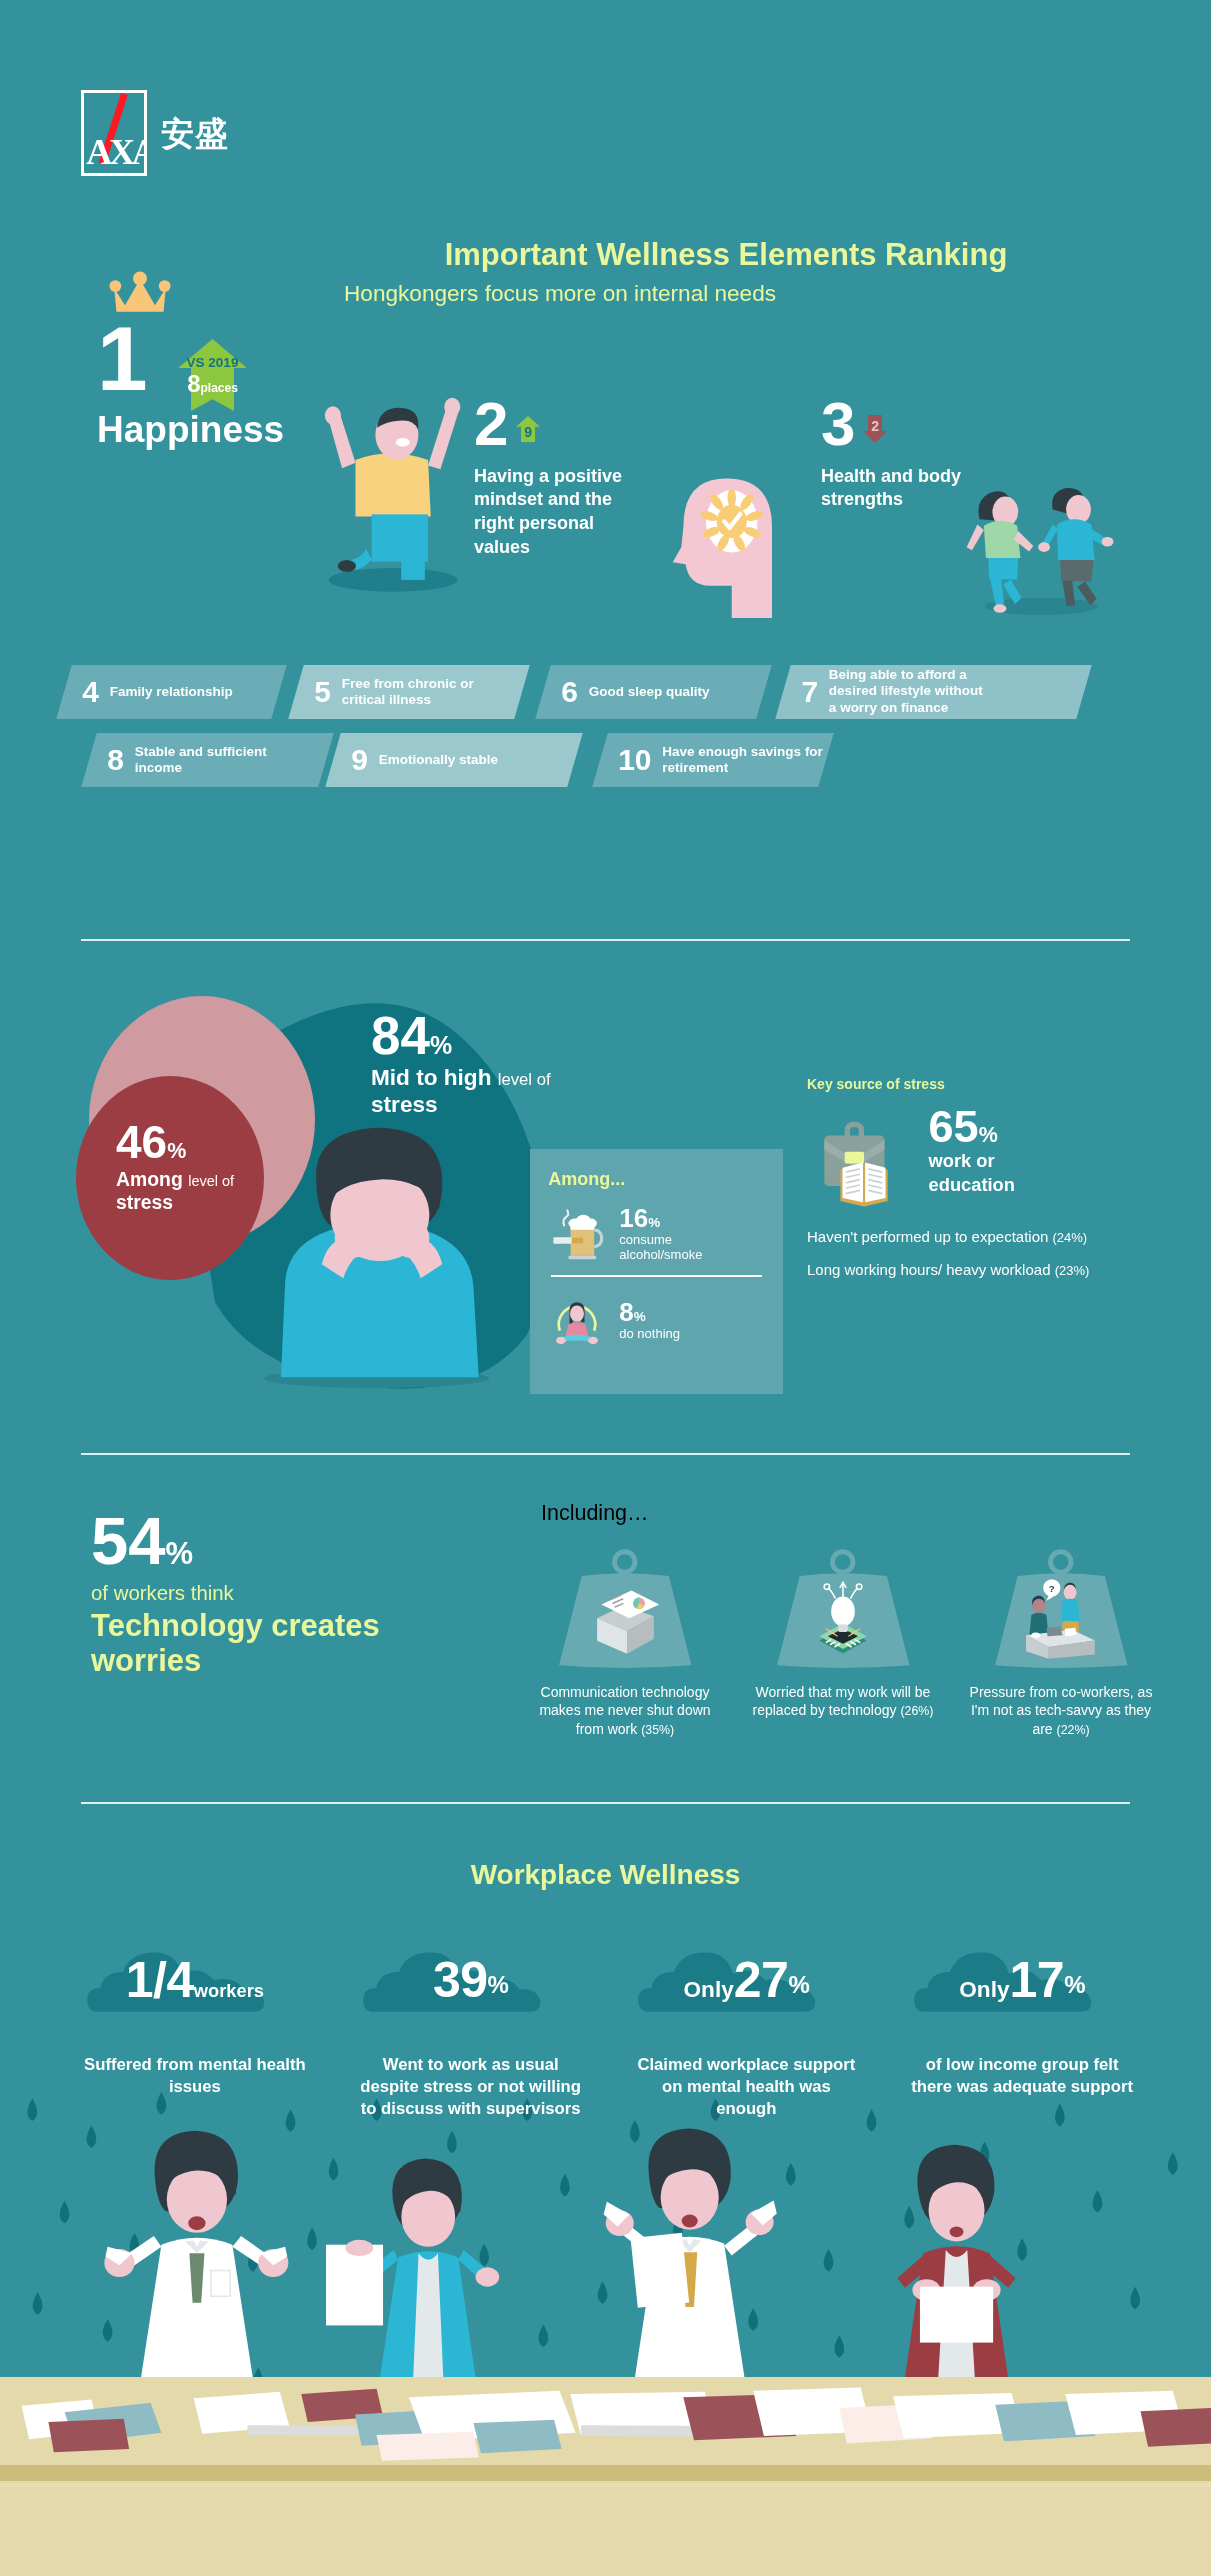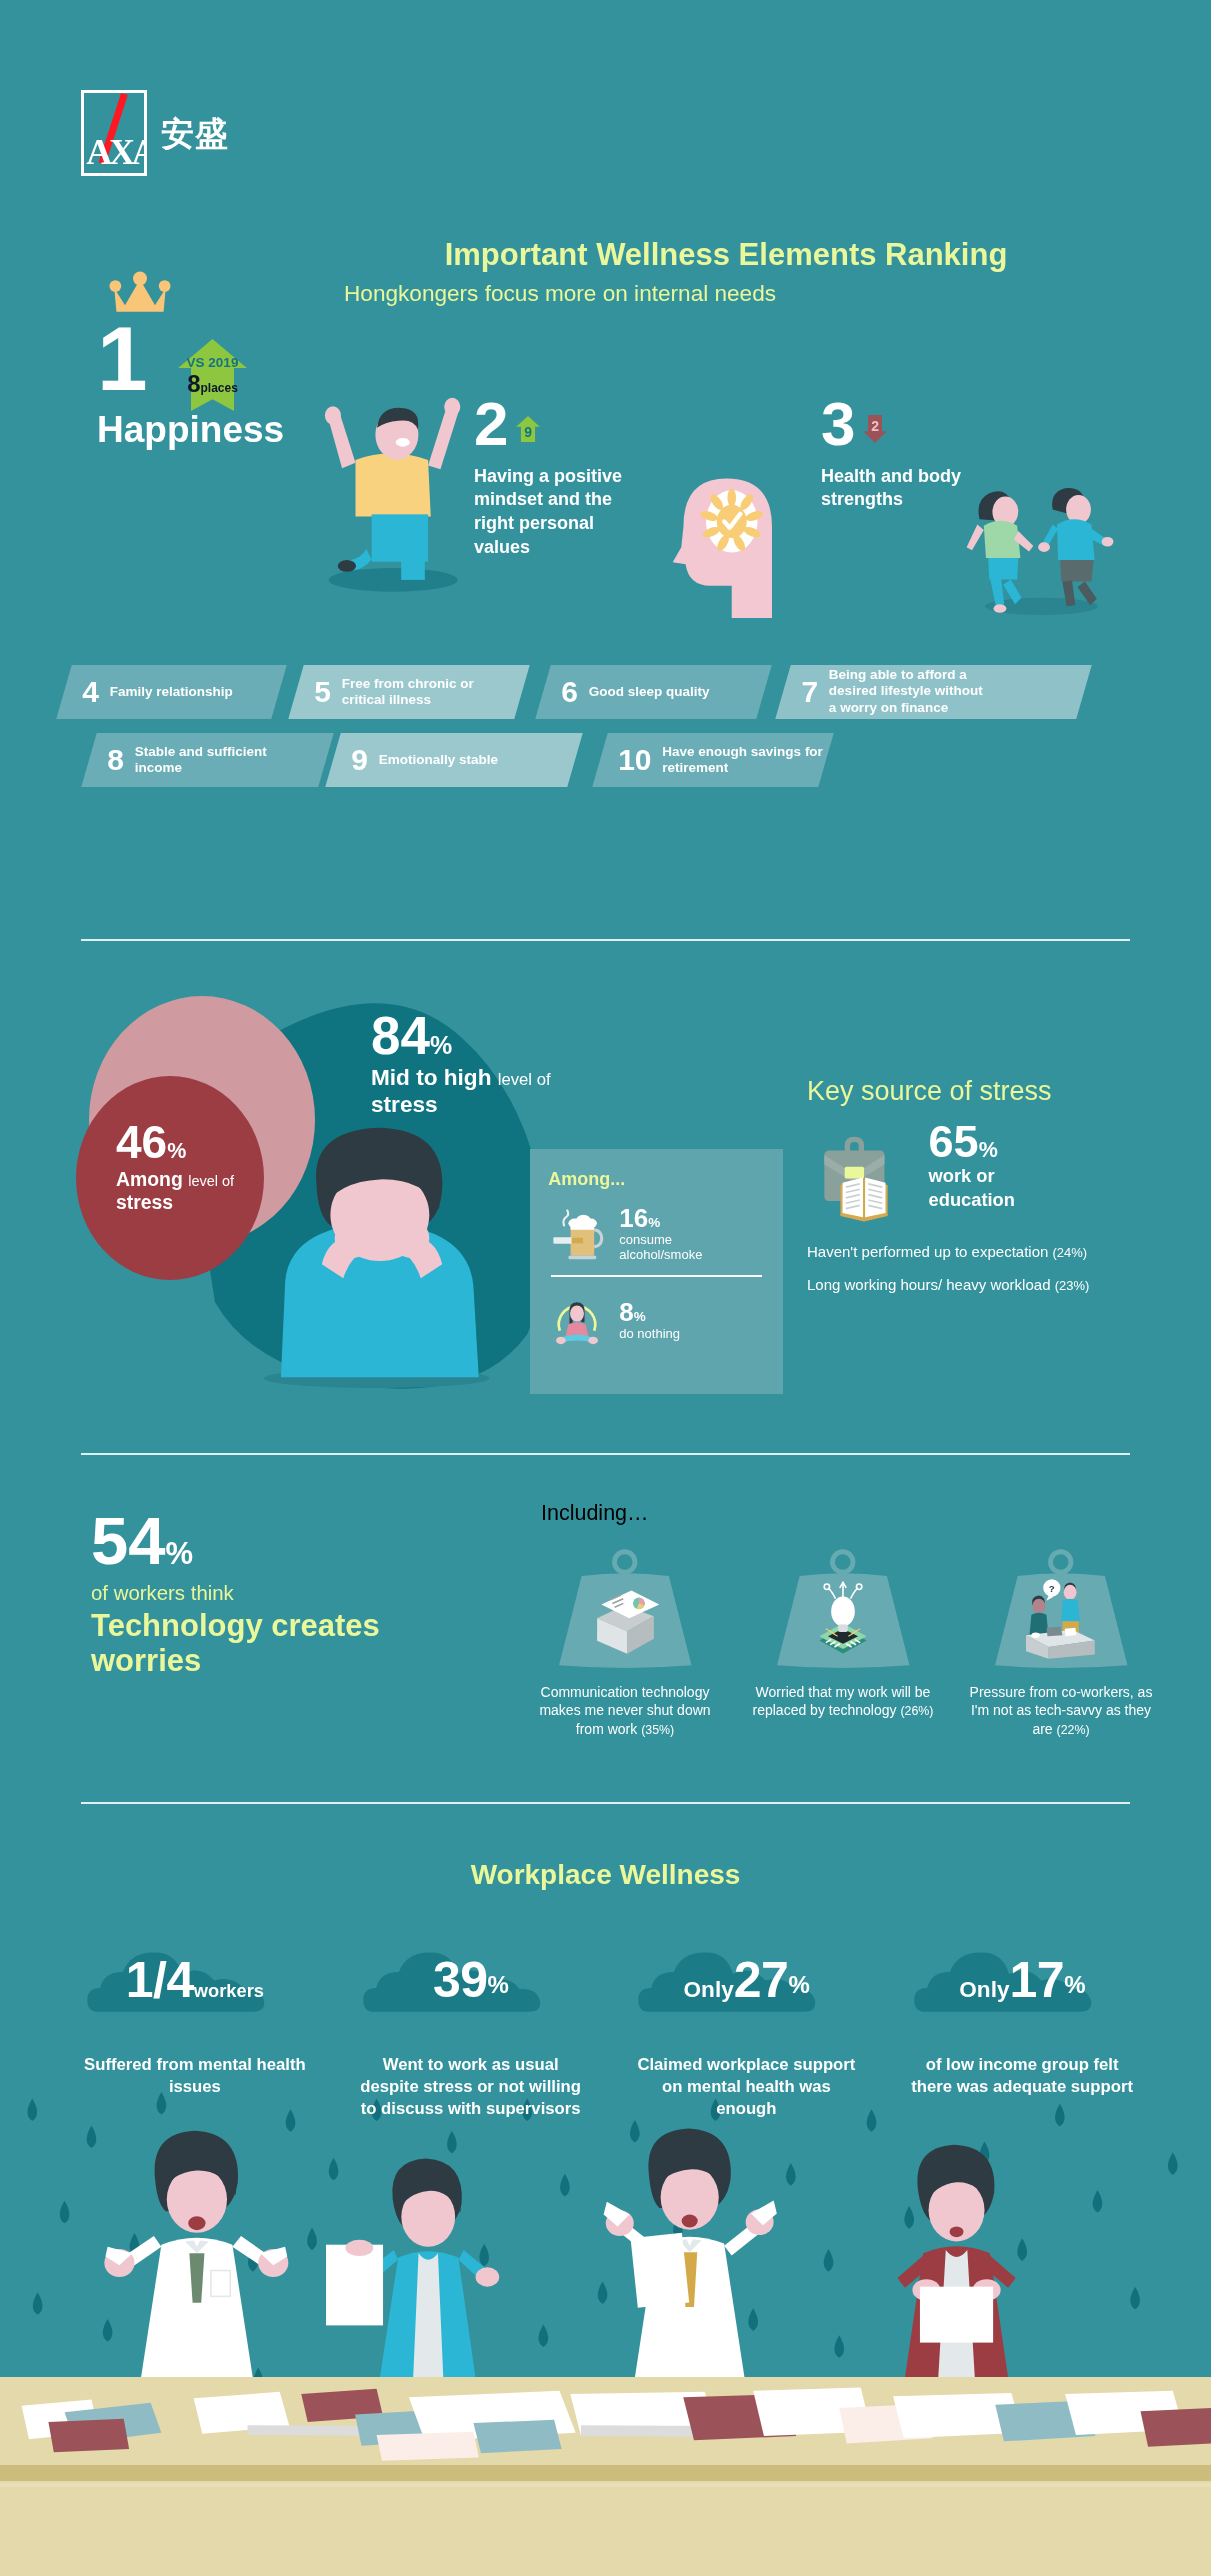--- a/index.html
+++ b/index.html
@@ -32,21 +32,21 @@
   
   .crown { position:absolute; left:110px; top:272px; width:60px; height:42px; }
   .rank1 { position:absolute; left:97px; top:320px; }
   .rank1 .num { font-size:91px; font-weight:bold; line-height:0.85; color:#fff; }
   .rank1 .label { font-size:37px; font-weight:bold; margin-top:12px; color:#fff; }
 
   .badge-up-big { position:absolute; left:178px; top:339px; width:69px; height:72px; }
   .badge-up-big .t1 { position:absolute; width:100%; text-align:center; top:16px; font-size:13.5px;
       font-weight:bold; color:#147480; }
   .badge-up-big .t2 { position:absolute; width:100%; text-align:center; top:33px; font-size:24px;
-      font-weight:bold; color:#0f172a; line-height:1; }
+      font-weight:bold; color:#ffffff; line-height:1; }
   .badge-up-big .t2 small { font-size:12px; font-weight:bold; }
 
   
   .rank2 { position:absolute; left:474px; top:398px; width:231px; }
   .rank2 .num { font-size:62px; font-weight:bold; line-height:0.85; display:inline-block; vertical-align:bottom;}
   .badge-up-small { display:inline-block; width:24px; height:26px; position:relative; vertical-align:bottom;
                     margin-left:5.4px; margin-bottom:8.6px; }
   .badge-up-small span { position:absolute; width:100%; text-align:center; top:8px; font-size:14px;
                          font-weight:bold; color:#147480; }
   .rank2 .desc { font-size:18px; font-weight:bold; line-height:1.32; margin-top:14px; width:172px; }
@@ -93,21 +93,21 @@
   .among-box { position:absolute; left:530px; top:1149px; width:253px; height:245px;
                background:#5ea5ad; padding:20.4px 18.3px; }
   .among-box .hd { font-size:18px; font-weight:bold; color:#eaf79b; }
   .among-row { display:flex; align-items:center; gap:13px; margin-top:14px; }
   .among-row .tx .n { font-size:26px; font-weight:bold; line-height:1; }
   .among-row .tx .n sup { font-size:13.5px; vertical-align:baseline; }
   .among-row .tx .d { font-size:13px; line-height:1.18; margin-top:1.1px; }
   .among-sep { height:1.6px; background:#ffffff; margin:13px 3.2px 0 3.2px; }
 
   .keysrc { position:absolute; left:807px; top:1076px; width:334px; }
-  .keysrc .hd { font-size:27px; font-weight:normal; color:#eaf79b; }
+  .keysrc .hd { font-size:14px; font-weight:bold; color:#eaf79b; }
   .keysrc .row { display:flex; align-items:flex-start; gap:8.6px; margin-top:15px; }
   .keysrc .pct { font-size:45px; font-weight:bold; line-height:0.88; }
   .keysrc .pct sup { font-size:21.5px; vertical-align:baseline; }
   .keysrc .pl { font-size:18.3px; font-weight:bold; line-height:1.16; margin-top:3.2px; }
   .keysrc .note { font-size:15px; line-height:1.24; margin-top:14px; }
   .keysrc .note small { font-size:13px; }
 
   
   .tech { position:absolute; left:91px; top:1512px; width:334px; }
   .tech .big { font-size:67px; font-weight:bold; line-height:0.88; }

